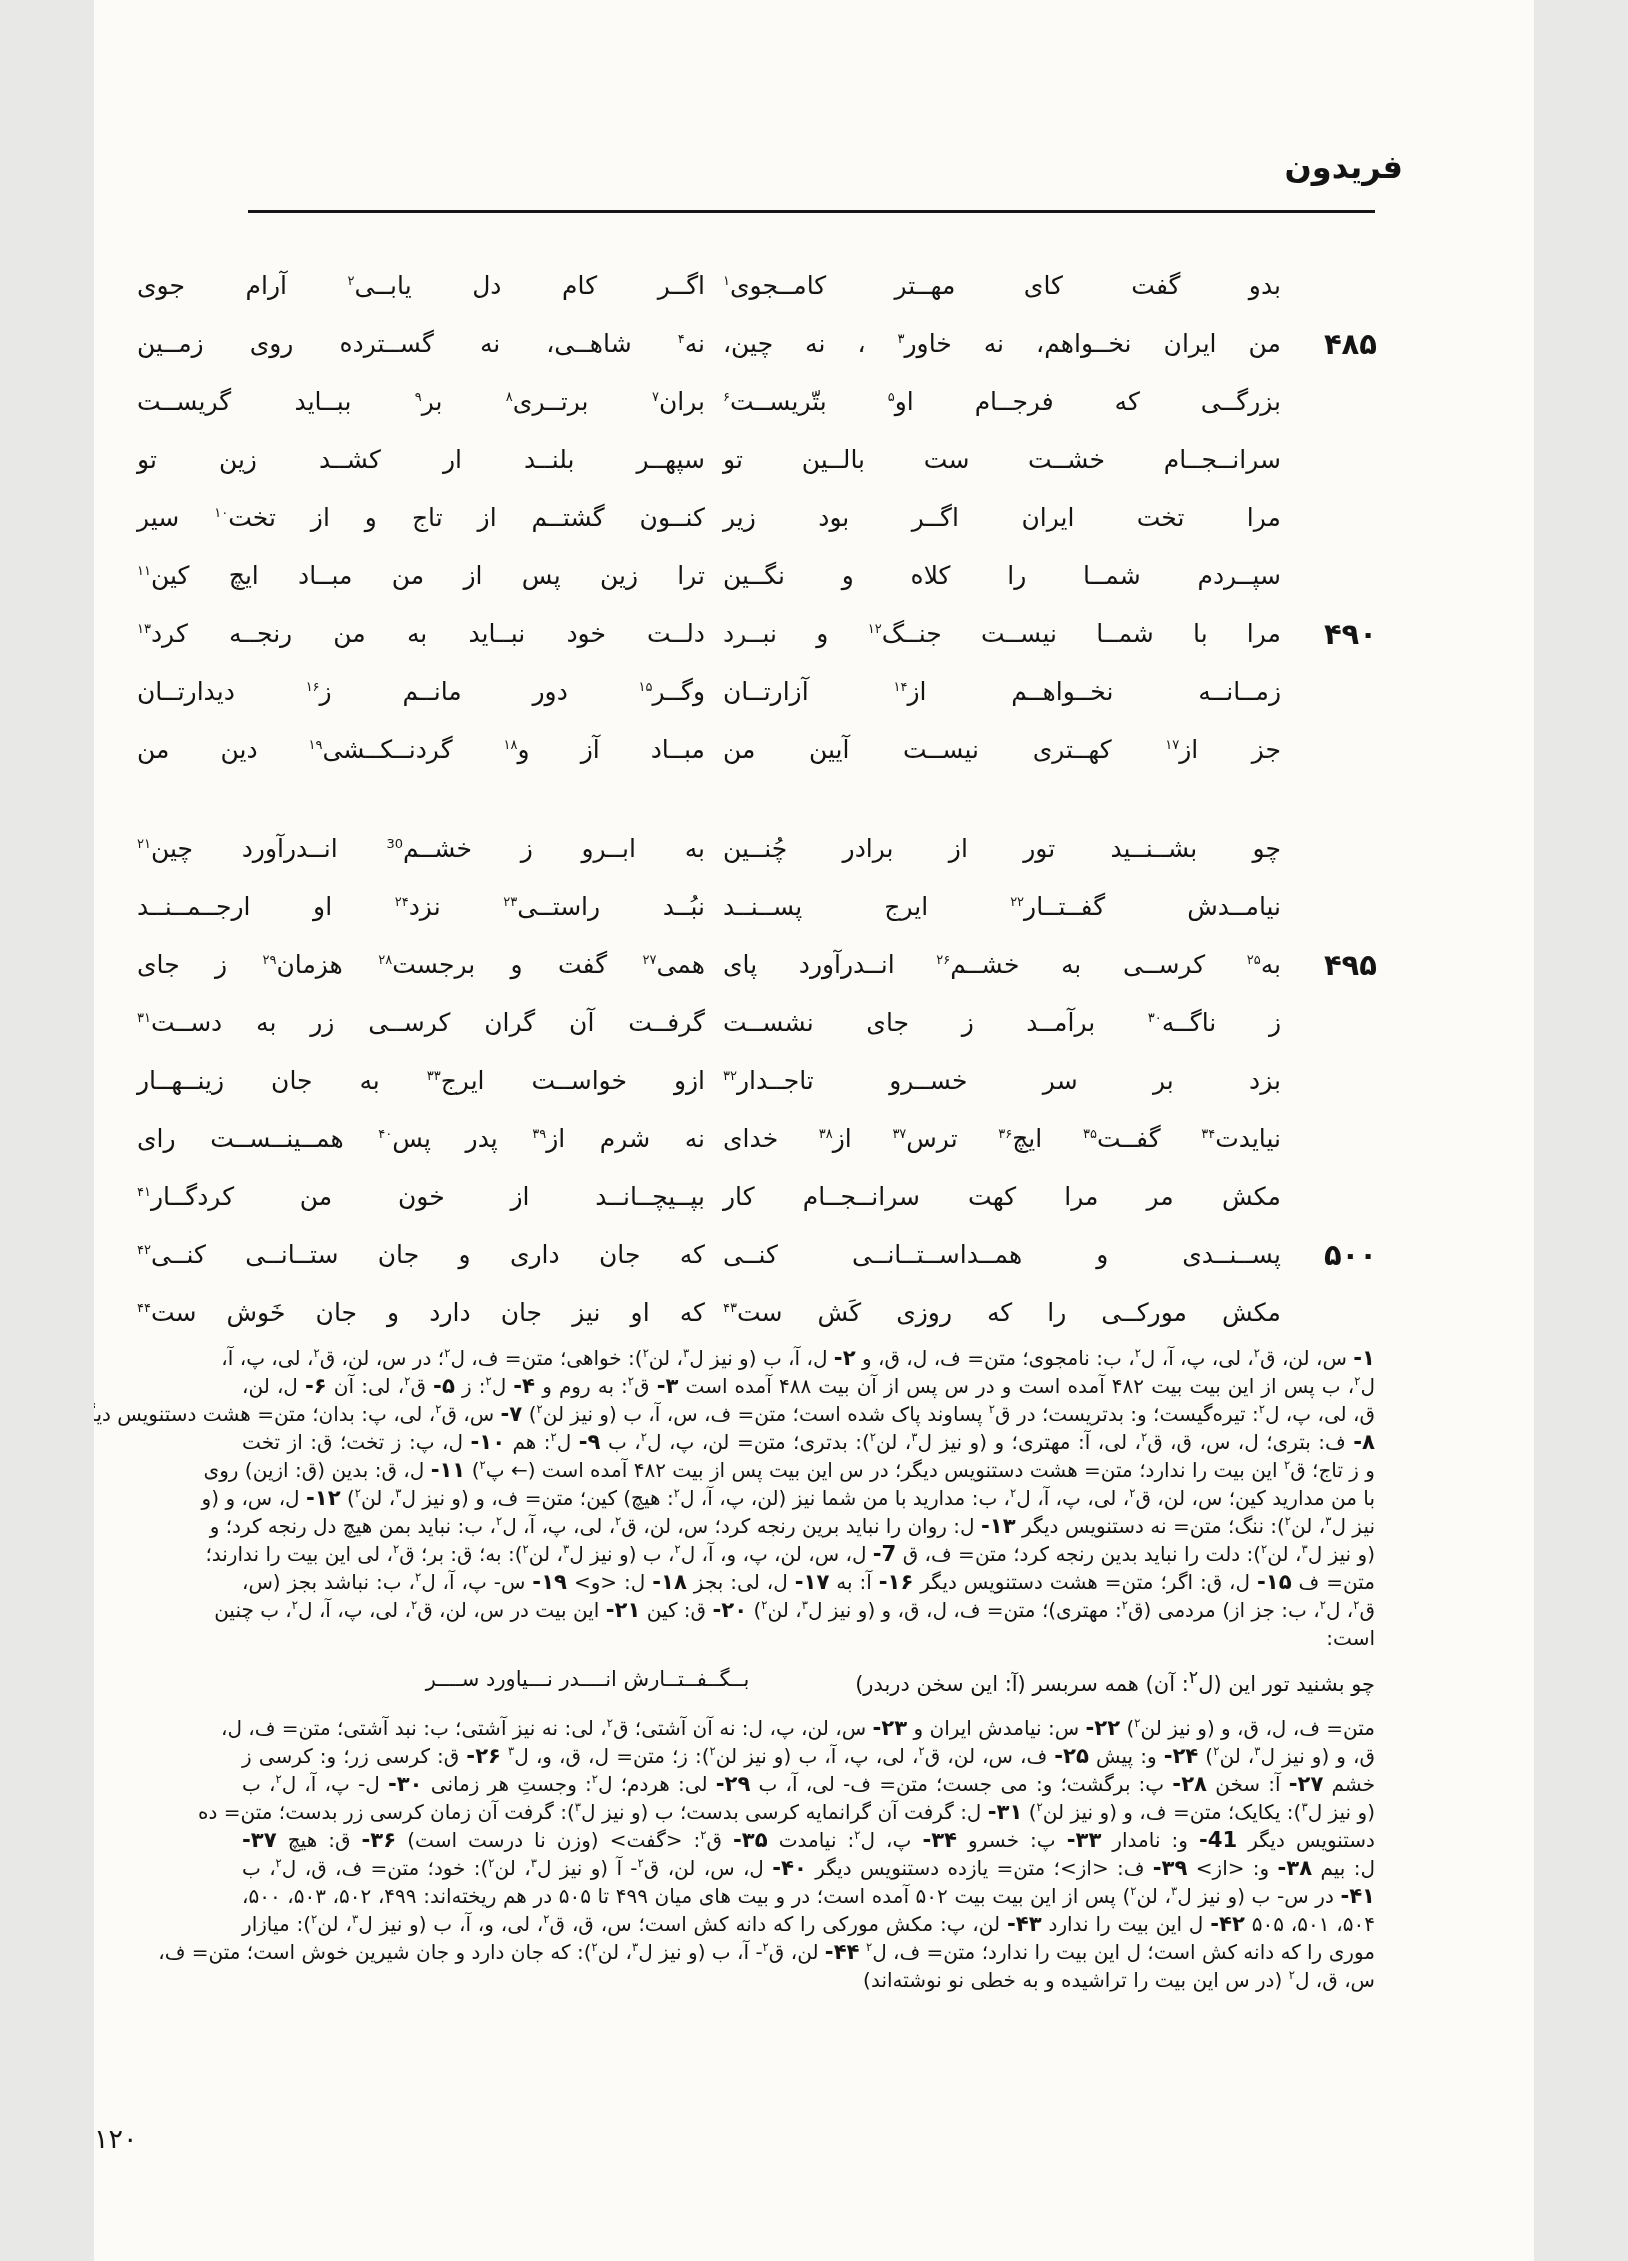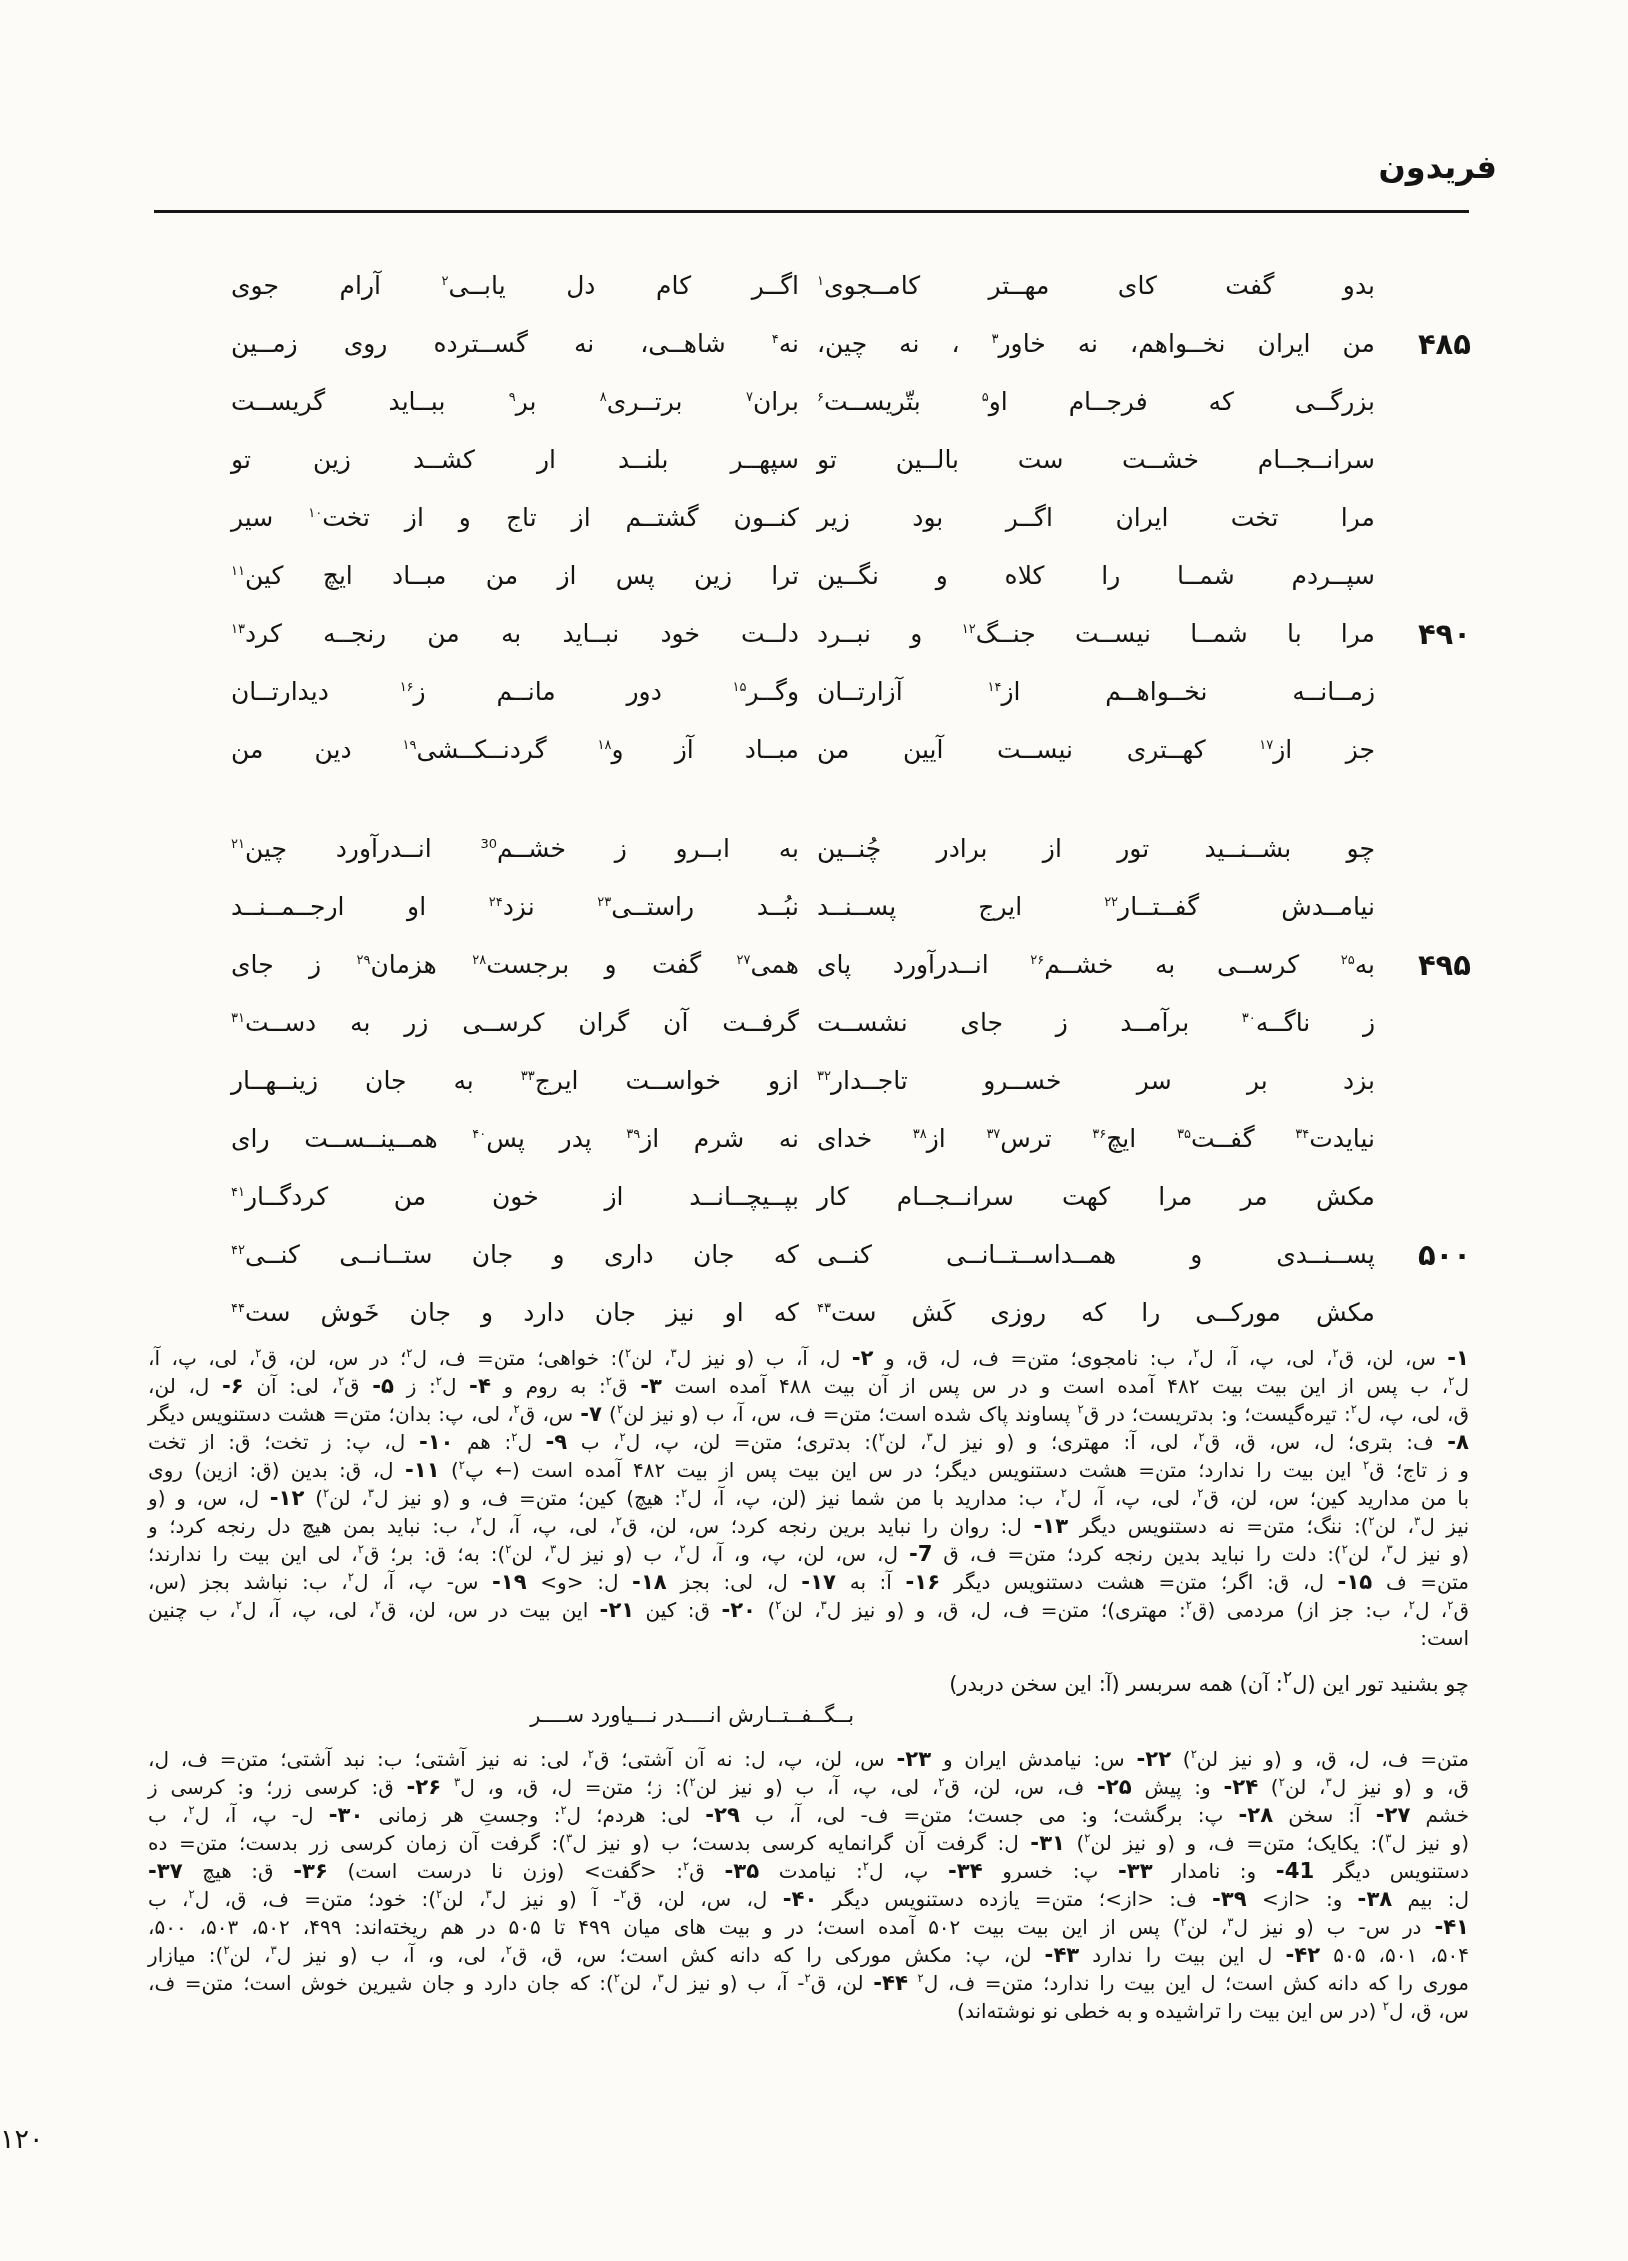--- a/index.html
+++ b/index.html
@@ -1,19 +1,19 @@
 <!DOCTYPE html>
 <html lang="fa" dir="rtl" style="font-size:11.2px"><head>
 <meta charset="utf-8">
 <style>
   html,body{margin:0;padding:0;}
   body{background:#e8e8e6;}
   .page{
     position:relative;
-    width:1628px;height:2261px;
+    width:1440px;height:2261px;
     margin:0 auto;
     background:#fcfbf8;
     color:#141414;
     font-family:"DejaVu Sans", sans-serif;
     direction:rtl;
     overflow:hidden;
   }
   .header-title{
     position:absolute;top:148px;right:131px;
     font-size:32px;font-weight:bold;letter-spacing:0.7px;
@@ -59,21 +59,21 @@
   .fn-line.short{text-align-last:right;}
   .fn-line sup{font-size:0.58em;line-height:0;vertical-align:super;}
   .fn-line b{font-weight:bold;font-size:1.06em;}
   .fn-verse{
     display:grid;
     grid-template-columns:615px 1fr;
     margin:14.7px 0 18px;
     font-size:21px;
   }
   .fn-verse .fnv-right{text-align:right;white-space:nowrap;}
-  .fn-verse .fnv-left{text-align:right;padding-left:173px;white-space:nowrap;margin-top:36px;}
+  .fn-verse .fnv-left{text-align:center;padding-left:173px;white-space:nowrap;}
   .page-number{
     position:absolute;top:2123px;left:0;right:0;
     text-align:left;
     font-size:27px;
   }
 </style>
 </head>
 <body>
 
 <div class="page">

